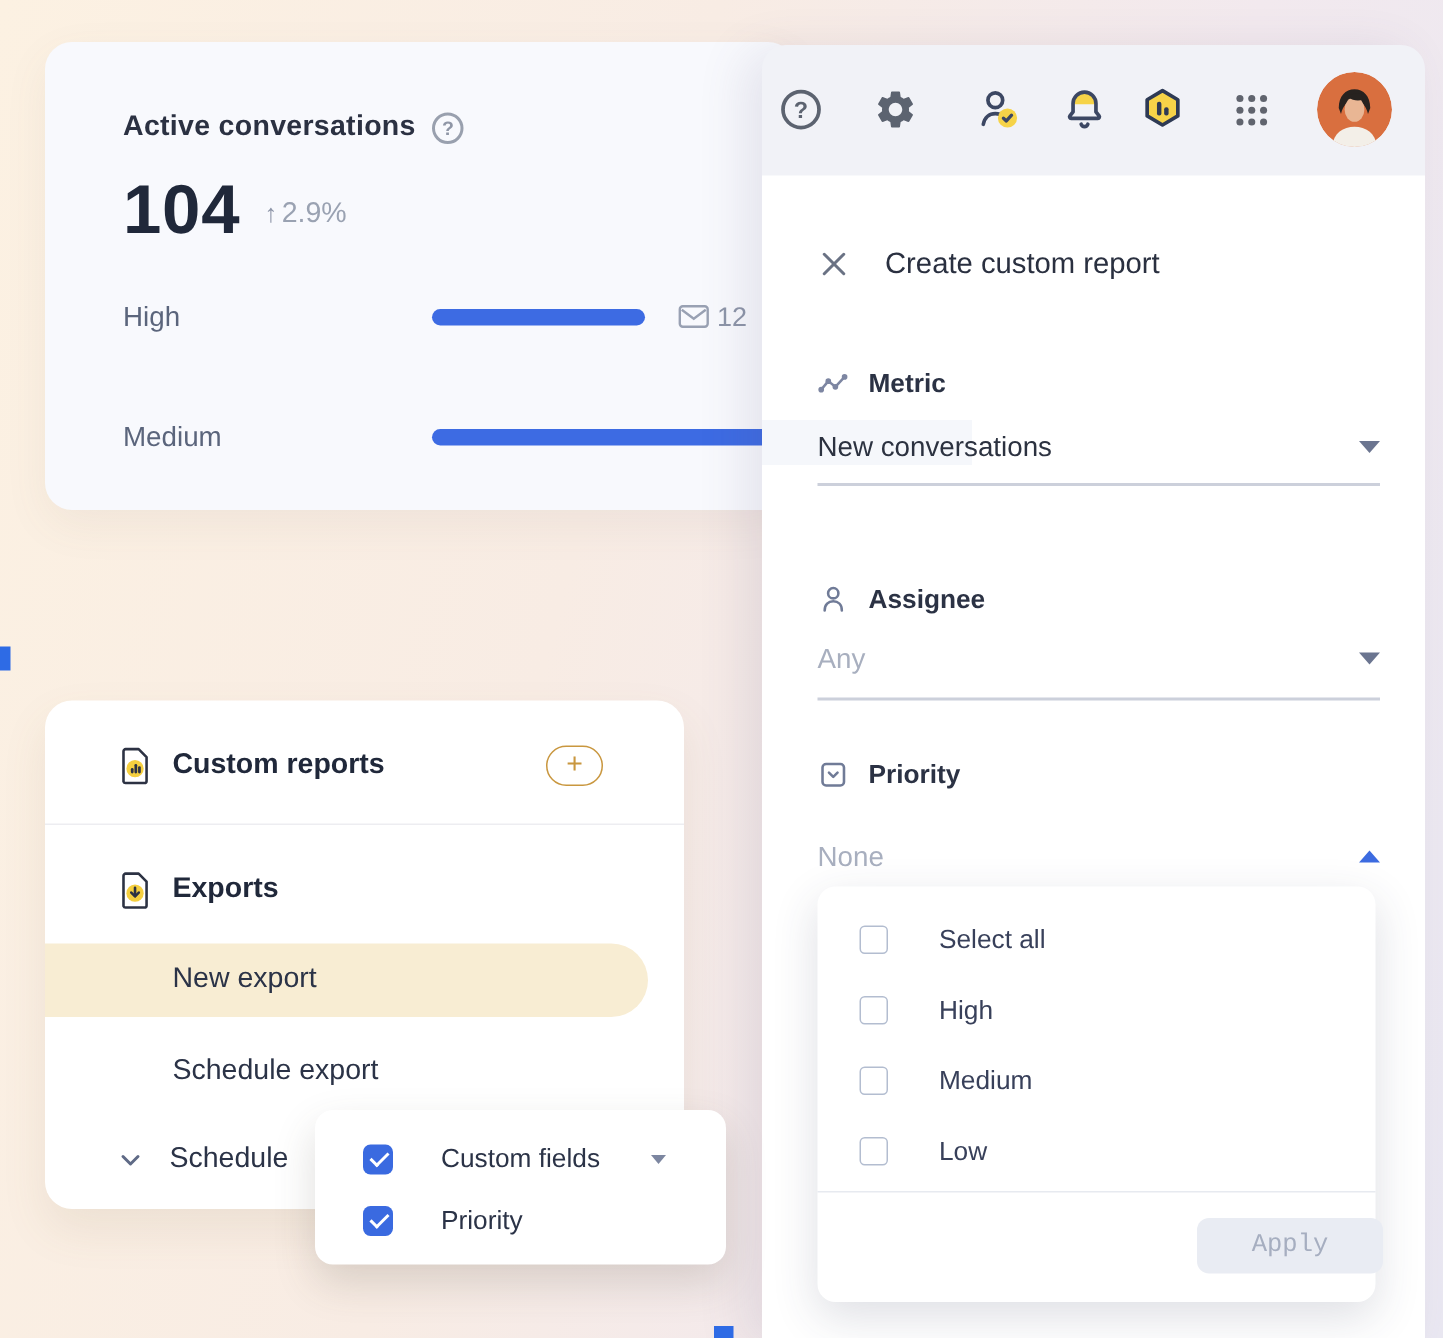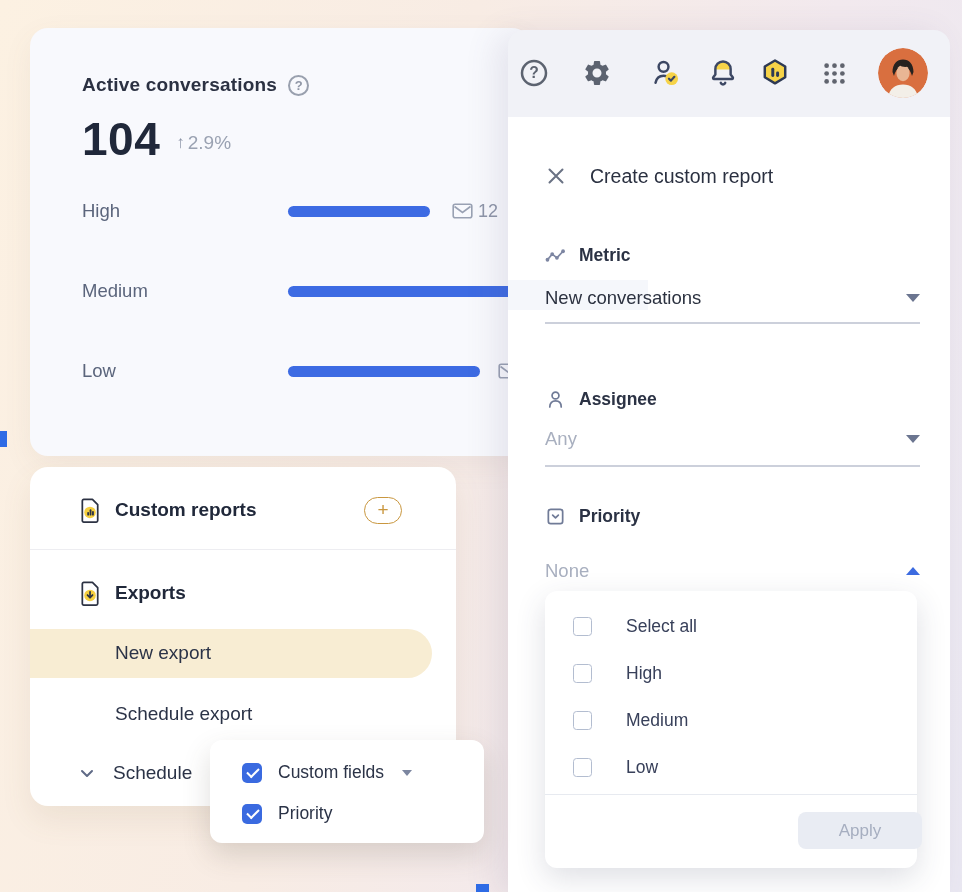--- a/index.html
+++ b/index.html
@@ -6,21 +6,21 @@
   html,body { width:962px; height:892px; }
   body {
     position:relative; overflow:hidden;
     font-family:"Liberation Sans", sans-serif;
     background:linear-gradient(105deg,#fcf1e2 0%,#f8ece4 40%,#f2e9ee 70%,#eae8f2 100%);
   }
   .stage{position:absolute; inset:0;}
 
   
   .card-active{
-    position:absolute; left:30px; top:28px; width:500px; height:428px;
+    position:absolute; left:30px; top:28px; width:500px; height:312px;
     background:#f8f9fd; border-radius:18px; z-index:1;
     box-shadow:0 10px 30px rgba(120,100,80,.07); overflow:hidden;
   }
   .card-head{position:absolute; left:52px; top:46px; display:flex; align-items:center; gap:11px;}
   .card-title{font-size:19px; font-weight:700; color:#2b3142; letter-spacing:.2px;}
   .help-badge{
     width:21px; height:21px; border-radius:50%; border:2px solid #99a0ae; color:#8f96a6;
     font-size:13px; font-weight:700; display:flex; align-items:center; justify-content:center;
   }
   .metric-line{position:absolute; left:52px; top:84px; display:flex; align-items:center; gap:16px;}
@@ -61,21 +61,21 @@
   }
   .sched-chevron{margin-left:50px; margin-right:0;}
   .rp-row.r-sched .rp-sub{margin-left:19px;}
 
   
   .popup-fields{
     position:absolute; left:210px; top:740px; width:274px; height:103px;
     background:#fff; border-radius:12px; z-index:6;
     box-shadow:0 12px 28px rgba(80,70,60,.18);
   }
-  .pf-row{position:absolute; left:32px; display:flex; align-items:center; gap:16px;}
+  .pf-row{position:absolute; left:32px; display:flex; align-items:center; gap:32px;}
   .pf-row.p0{top:22px;} .pf-row.p1{top:63px;}
   .pf-label{font-size:17.5px; color:#2b3347;}
   .cb-checked{
     width:20px; height:20px; background:#3a6ae0; border-radius:5px; position:relative; flex:0 0 auto;
   }
   .cb-checked::after{
     content:""; position:absolute; left:4.5px; top:5px; width:10px; height:5px;
     border-left:2.3px solid #fff; border-bottom:2.3px solid #fff; transform:rotate(-45deg);
   }
   .caret-dn{width:0; height:0; border-left:5.5px solid transparent; border-right:5.5px solid transparent;
@@ -124,21 +124,21 @@
   .dd-opt-label{font-size:17.5px; color:#38405a;}
   .dd-divider{position:absolute; left:0; right:0; top:203px; height:1px; background:#e7eaf0;}
   .btn-cancel{
     position:absolute; left:125px; top:221px; width:116px; height:37px;
     background:#fff; border:1.5px solid #c6cddb; border-radius:8px;
     font-family:inherit; font-size:17px; color:#333b50; cursor:pointer;
   }
   .btn-apply{
     position:absolute; left:253px; top:221px; width:124px; height:37px;
     background:#e9ecf3; border:none; border-radius:8px;
-    font-family:Liberation Sans, sans-serif; font-size:17px; color:#a6aec0;
+    font-family:Liberation Mono, monospace; font-size:17px; color:#a6aec0;
   }
 
   
   .handle{position:absolute; background:#2e6be5; z-index:10;}
   .handle-left{left:0; top:431px; width:7px; height:16px;}
   .handle-br{left:476px; top:884px; width:13px; height:8px;}
 
   svg{display:block;}
 </style>
 </head>

